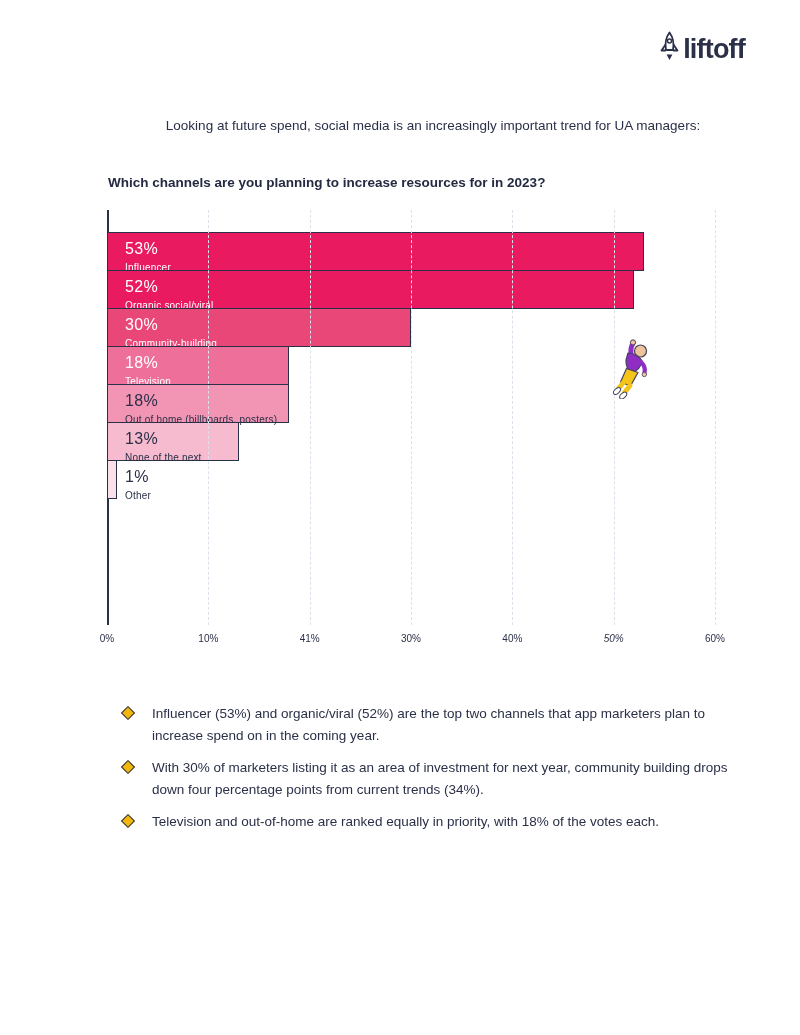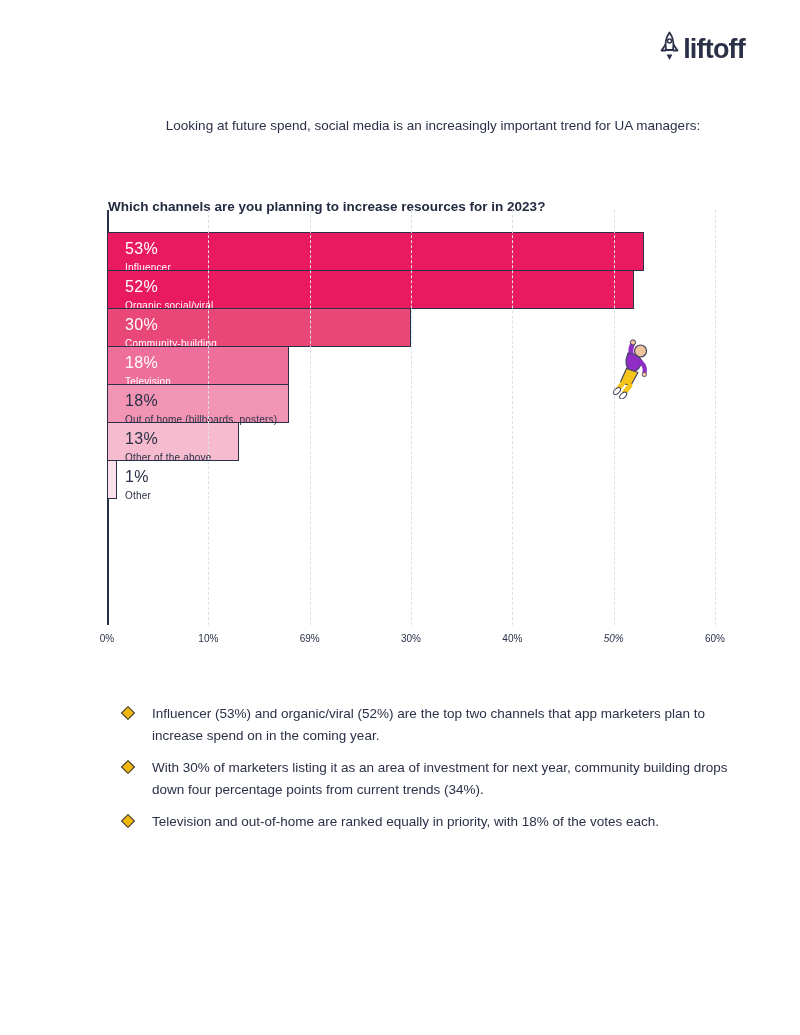--- a/index.html
+++ b/index.html
@@ -6,21 +6,21 @@
   html,body { background:#fff; }
   body { font-family:"Liberation Sans", sans-serif; color:#2A3047; }
   .page { position:relative; width:800px; height:1035px; background:#ffffff; overflow:hidden; }
 
   
   .logo { position:absolute; top:31px; right:55px; display:flex; align-items:center; gap:3px; }
   .logo-text { font-size:27px; font-weight:bold; color:#2A3047; letter-spacing:-0.8px; line-height:1; }
 
   
   .intro { position:absolute; left:108px; top:118px; width:650px; font-size:13.5px; color:#2A3047;text-align:center; }
-  .chart-title { position:absolute; left:108px; top:175px; width:650px; font-size:13.5px; font-weight:bold; color:#232A41;margin-top:24px; }
+  .chart-title { position:absolute; left:108px; top:175px; width:650px; font-size:13.5px; font-weight:bold; color:#232A41; }
 
   
   .chart { position:absolute; left:107px; top:210px; width:660px; height:445px; }
   .plot { position:absolute; left:0; top:0; width:660px; height:445px; }
   .axis-y { position:absolute; left:0; top:0; width:2px; height:415px; background:#2A3047; }
   .gridline { position:absolute; top:0; height:415px; width:0; border-left:1px dashed #DCE0EB; }
   .xtick { position:absolute; top:423px; transform:translateX(-50%); font-size:10px; color:#2A3047; }
   .bars { position:absolute; left:0; top:22px; width:100%; }
   .bar-row { position:relative; height:39px; }
   .bar-row + .bar-row { margin-top:-1px; }
@@ -100,36 +100,36 @@
             <div class="bar-fill" style="width: 182.4px; background: rgb(242, 148, 179);"></div>
             <div class="bar-text" style="color: rgb(42, 48, 71);">
               <div class="bar-pct">18%</div>
               <div class="bar-cat">Out of home (billboards, posters)</div>
             </div>
           </div>
           <div class="bar-row">
             <div class="bar-fill" style="width: 131.733px; background: rgb(246, 187, 206);"></div>
             <div class="bar-text" style="color: rgb(42, 48, 71);">
               <div class="bar-pct">13%</div>
-              <div class="bar-cat">Other of the above</div>
+              <div class="bar-cat">None of the next</div>
             </div>
           </div>
           <div class="bar-row">
             <div class="bar-fill" style="width: 10.1333px; background: rgb(251, 224, 234);"></div>
             <div class="bar-text" style="color: rgb(42, 48, 71);">
               <div class="bar-pct">1%</div>
               <div class="bar-cat">Other</div>
             </div>
           </div>
         </div>
     <div class="xtick" style="left: 0px;">0%</div>
         <div class="gridline" style="left: 101.333px;"></div>
         <div class="xtick" style="left: 101.333px;">10%</div>
         <div class="gridline" style="left: 202.667px;"></div>
-        <div class="xtick" style="left: 202.667px;">69%</div>
+        <div class="xtick" style="left: 202.667px;">41%</div>
         <div class="gridline" style="left: 304px;"></div>
         <div class="xtick" style="left: 304px;">30%</div>
         <div class="gridline" style="left: 405.333px;"></div>
         <div class="xtick" style="left: 405.333px;">40%</div>
         <div class="gridline" style="left: 506.667px;"></div>
         <div class="xtick" style="left: 506.667px; font-style: italic;">50%</div>
         <div class="gridline" style="left: 608px;"></div>
         <div class="xtick" style="left: 608px;">60%</div>
       </div>
   </div>

